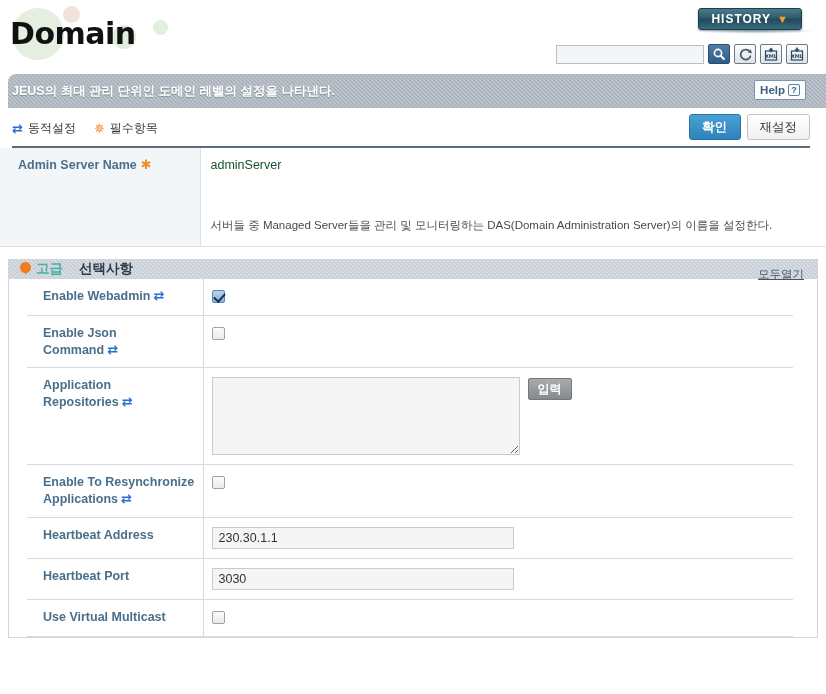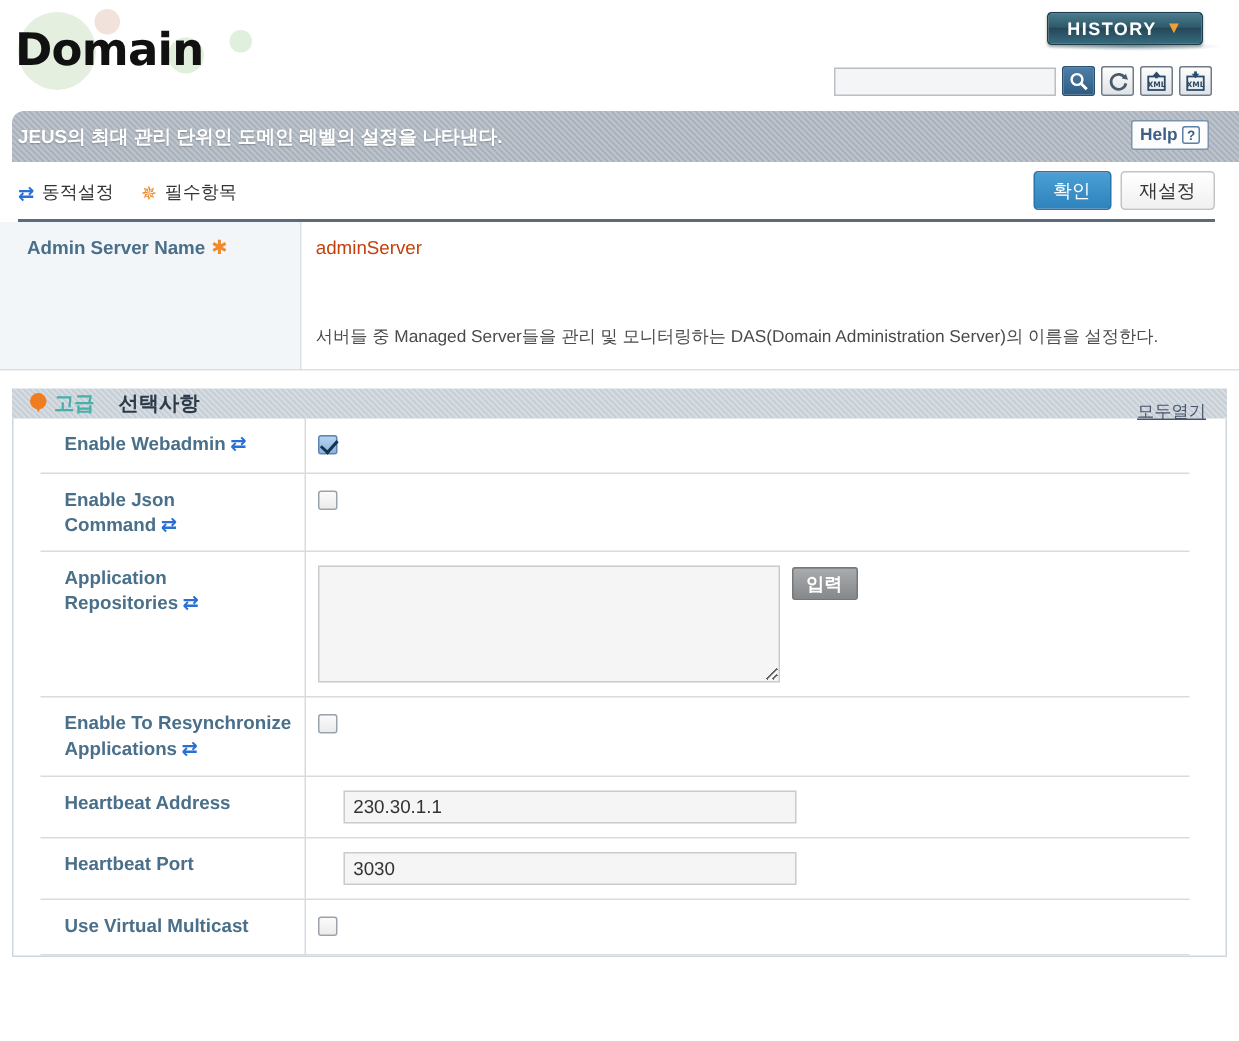--- a/index.html
+++ b/index.html
@@ -98,40 +98,40 @@
 
   .btn-group { position: absolute; right: 16px; top: 6px; display: flex; gap: 6px; }
   .btn {
     height: 26px; min-width: 52px; padding: 0 12px;
     display:flex; align-items:center; justify-content:center;
     font-size: 12.5px; border-radius: 3px; cursor: pointer;
     font-family: "Liberation Sans", sans-serif;
   }
   .btn-primary {
     background: linear-gradient(to bottom, #4a9fd4, #2f83bd);
-    border: 1px solid #2873a8; color: #ffffff; font-weight: normal;
+    border: 1px solid #2873a8; color: #ffffff; font-weight: bold;
   }
   .btn-default {
     background: linear-gradient(to bottom, #ffffff, #f0f0f0);
     border: 1px solid #c3c3c3; color: #333333;
   }
   .toolbar-rule { position:absolute; left:12px; right:16px; bottom:0; height:2px; background:#5c6b7a; }
 
   
   .main-table { width: 100%; border-collapse: collapse; table-layout: fixed; }
   .main-table td { vertical-align: top; padding: 10px 10px 12px 10px; border-bottom: 1px solid #dcdfe3; }
   .col-label {
     width: 200px; background: #f3f6f8;
     font-size: 12.5px; font-weight: bold; color: #4a6f8a;
     padding-left: 18px !important;
     border-right: 1px solid #dcdfe3;
   }
   .col-label .req-ico { margin-left: 4px; }
   .col-value { background: #ffffff; }
-  .val-main { font-size: 12.5px; color: #c2410c; margin-bottom: 4px; }
+  .val-main { font-size: 12.5px; color: #14532d; margin-bottom: 4px; }
   .val-desc { font-size: 11.5px; color: #4a4a4a; line-height: 1.45; margin-top: 45px; }
 
   
   .adv-wrap { margin-top: 12px; padding: 0 8px 0 8px; }
   .adv-header {
     position: relative; height: 20px;
     background-color: #c7ced6;
     background-image:
       linear-gradient(45deg, rgba(255,255,255,.30) 25%, transparent 25%, transparent 50%, rgba(255,255,255,.30) 50%, rgba(255,255,255,.30) 75%, transparent 75%, transparent);
     background-size: 4px 4px;
@@ -204,21 +204,20 @@
 
   .sub-section { padding: 12px 8px 6px 16px; display:flex; align-items:center; gap:6px; }
   .sq-icon { width: 10px; height: 10px; background: linear-gradient(135deg, #c0392b 0 50%, #2a4f96 50% 100%); }
   .sub-title { font-size: 14px; font-weight: bold; color: #2a4f96; }
 
   input.txt {
     width: 302px; height: 22px;
     border: 1px solid #c8ccd0; background: #f5f5f5;
     font-size: 12.5px; color: #333; padding: 0 6px;
     font-family: "Liberation Sans", sans-serif;
-    margin-left: 17px;
   }
 </style>
 </head>
 <body>
 
 <div class="page">
 
   <div class="header">
     <div class="circle c1"></div>
     <div class="circle c2"></div>

